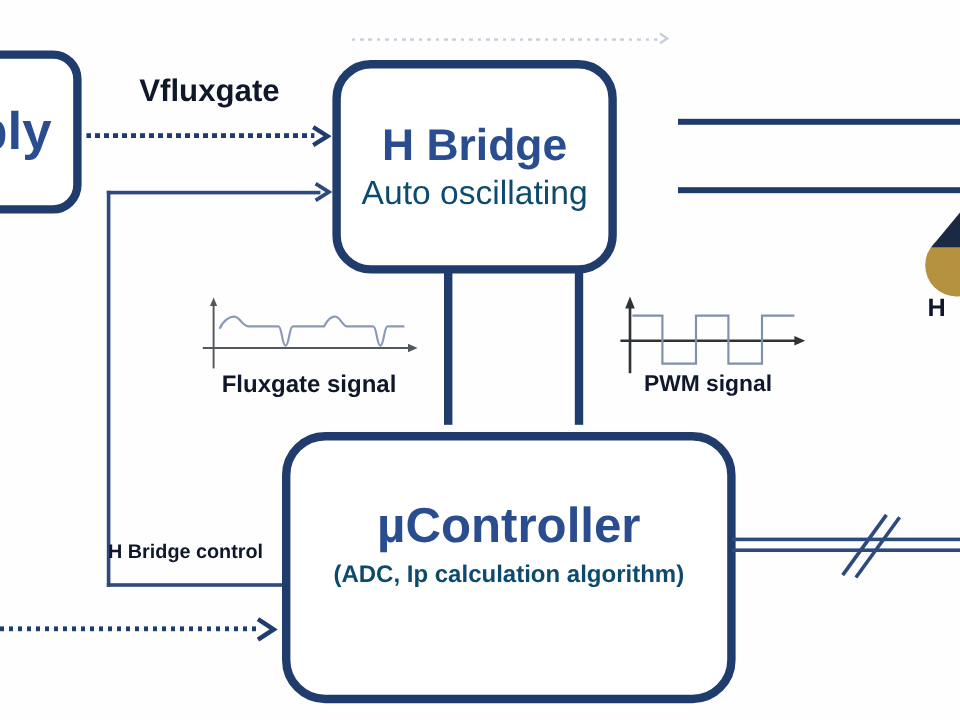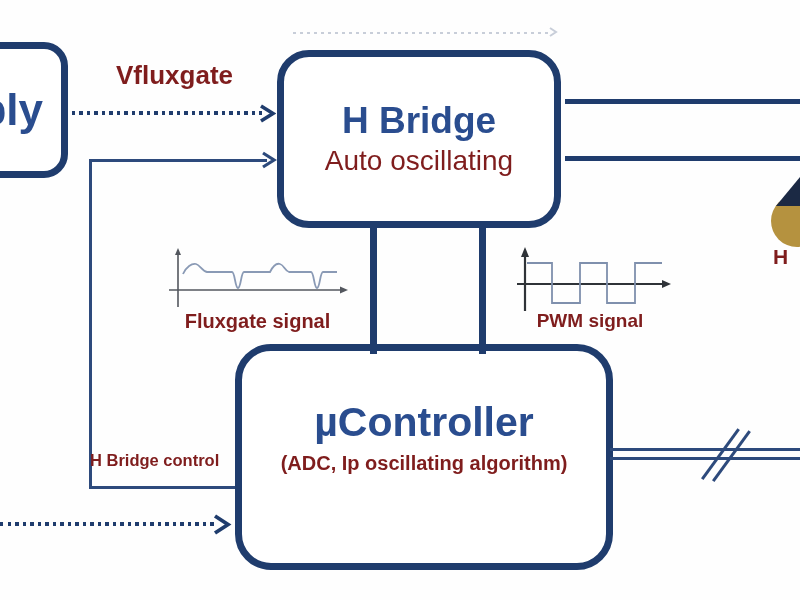--- a/index.html
+++ b/index.html
@@ -5,50 +5,50 @@
   html,body{margin:0;padding:0;background:#ffffff;}
   #canvas{
     position:relative;width:800px;height:600px;overflow:hidden;background:#fefefe;
     font-family:"Liberation Sans", sans-serif;
   }
   .block{
     position:absolute;background:#ffffff;border:7px solid #1f3c6d;box-sizing:border-box;
     display:flex;flex-direction:column;align-items:center;justify-content:center;
   }
   .block-title{color:#2a4d8f;font-weight:600;white-space:nowrap;}
-  .block-sub{color:#7f1d1d;white-space:nowrap;}
-  .lbl{position:absolute;color:#7f1d1d;font-weight:600;white-space:nowrap;}
+  .block-sub{color:#0c4a6e;white-space:nowrap;}
+  .lbl{position:absolute;color:#0f172a;font-weight:600;white-space:nowrap;}
   .dotted{position:absolute;height:3.5px;background:repeating-linear-gradient(90deg,#1f3c6d 0 3.5px,transparent 3.5px 7.5px);}
   .thin{position:absolute;background:#2d4a7c;}
   .thick{position:absolute;background:#1f3c6d;}
   .chev{position:absolute;}
   svg{display:block;}
 </style>
 </head>
 <body>
 
 <div id="canvas">
 
   <div style="position:absolute;left:293px;top:32px;width:255px;height:2px;background:repeating-linear-gradient(90deg,#c8ced9 0 3px,transparent 3px 7px);"></div>
   <svg class="chev" style="left:548px;top:26px;" width="10" height="12">
       <polyline points="2,2 8,6 2,10" fill="none" stroke="#c8ced9" stroke-width="2"></polyline>
     </svg>
 
   <div class="block" style="left:-72px;top:42px;width:140px;height:136px;border-radius:24px;justify-content:center;align-items:flex-end;padding-right:18px;">
     <span class="block-title" style="font-size:44px;line-height:44px;">ply</span>
   </div>
 
-  <div class="block" style="left:277px;top:50px;width:284px;height:178px;border-radius:32px;">
+  <div class="block" style="left:277px;top:50px;width:237px;height:178px;border-radius:32px;">
     <span class="block-title" style="font-size:37px;line-height:44px;">H Bridge</span>
     <span class="block-sub" style="font-size:28px;line-height:36px;">Auto oscillating</span>
   </div>
 
-  <div class="block" style="left:235px;top:344px;width:378px;height:226px;border-radius:36px;padding-bottom:42px;">
+  <div class="block" style="left:235px;top:360px;width:378px;height:226px;border-radius:36px;padding-bottom:42px;">
     <span class="block-title" style="font-size:41px;line-height:54px;">µController</span>
-    <span class="block-sub" style="font-size:20px;line-height:28px;font-weight:600;">(ADC, Ip oscillating algorithm)</span>
+    <span class="block-sub" style="font-size:20px;line-height:28px;font-weight:600;">(ADC, Ip calculation algorithm)</span>
   </div>
 
   <span class="lbl" style="left:116px;top:60px;width:112px;text-align:center;font-size:26px;">Vfluxgate</span>
   <div class="dotted" style="left:72px;top:111px;width:190px;"></div>
   <svg class="chev" style="left:258px;top:104px;" width="18" height="19">
     <polyline points="3,2 15,9.5 3,17" fill="none" stroke="#1f3c6d" stroke-width="3.6"></polyline>
     </svg>
 
   <div class="thin" style="left:89px;top:158.5px;width:178px;height:3px;"></div>
   <svg class="chev" style="left:260px;top:151px;" width="17" height="18">

